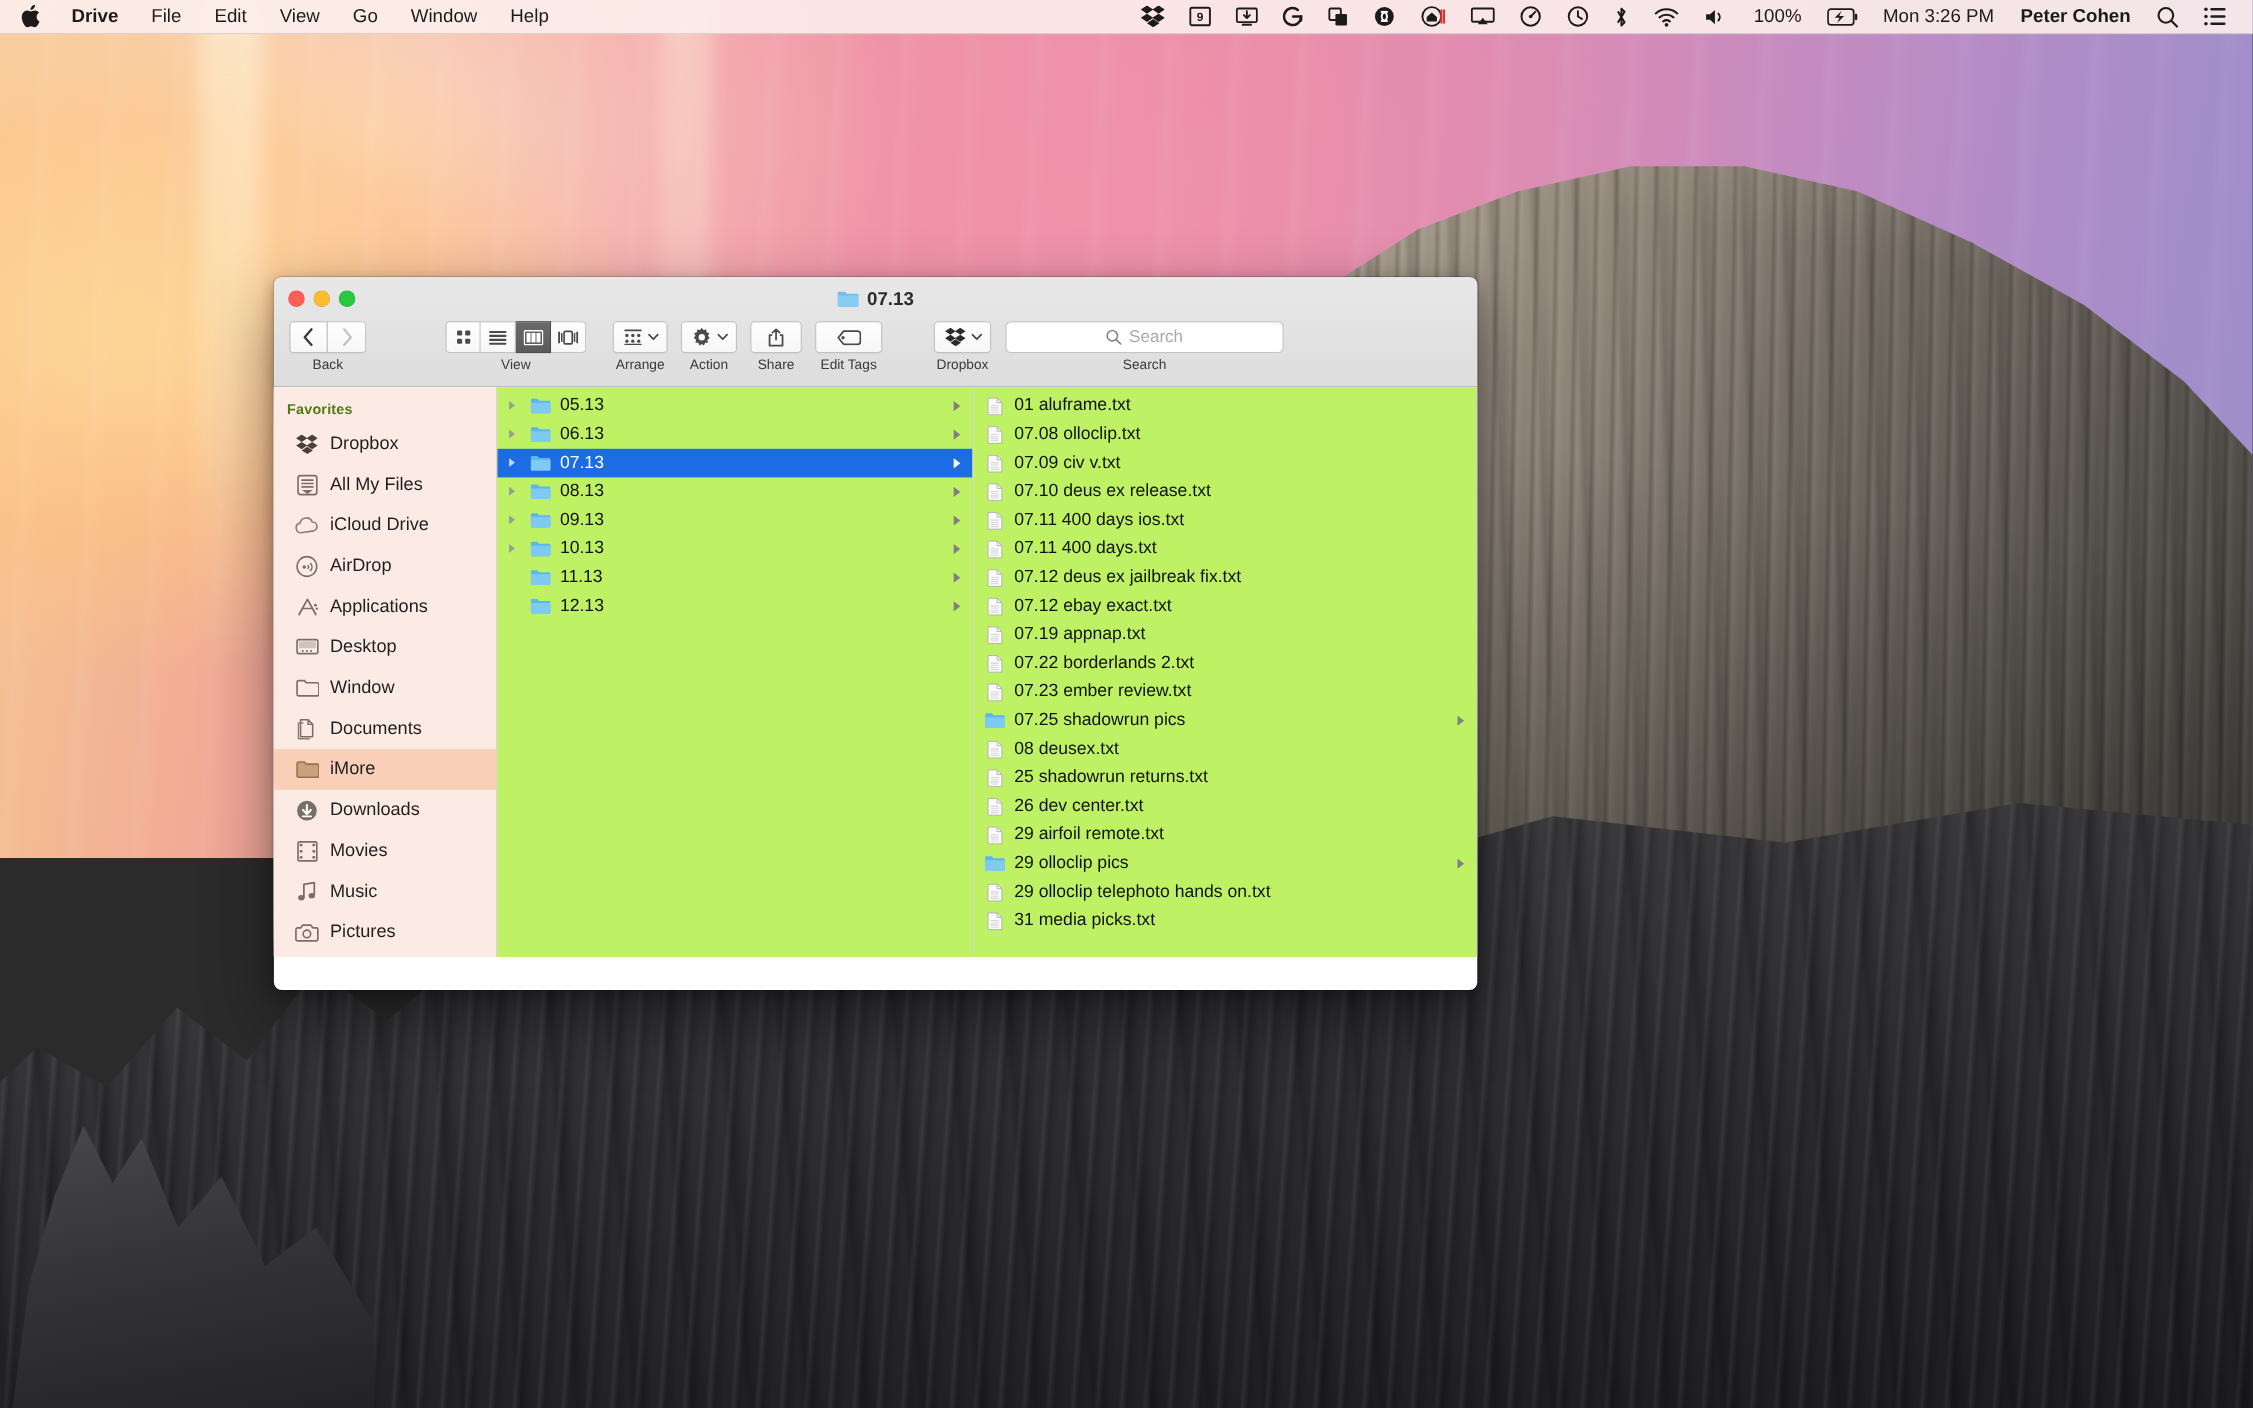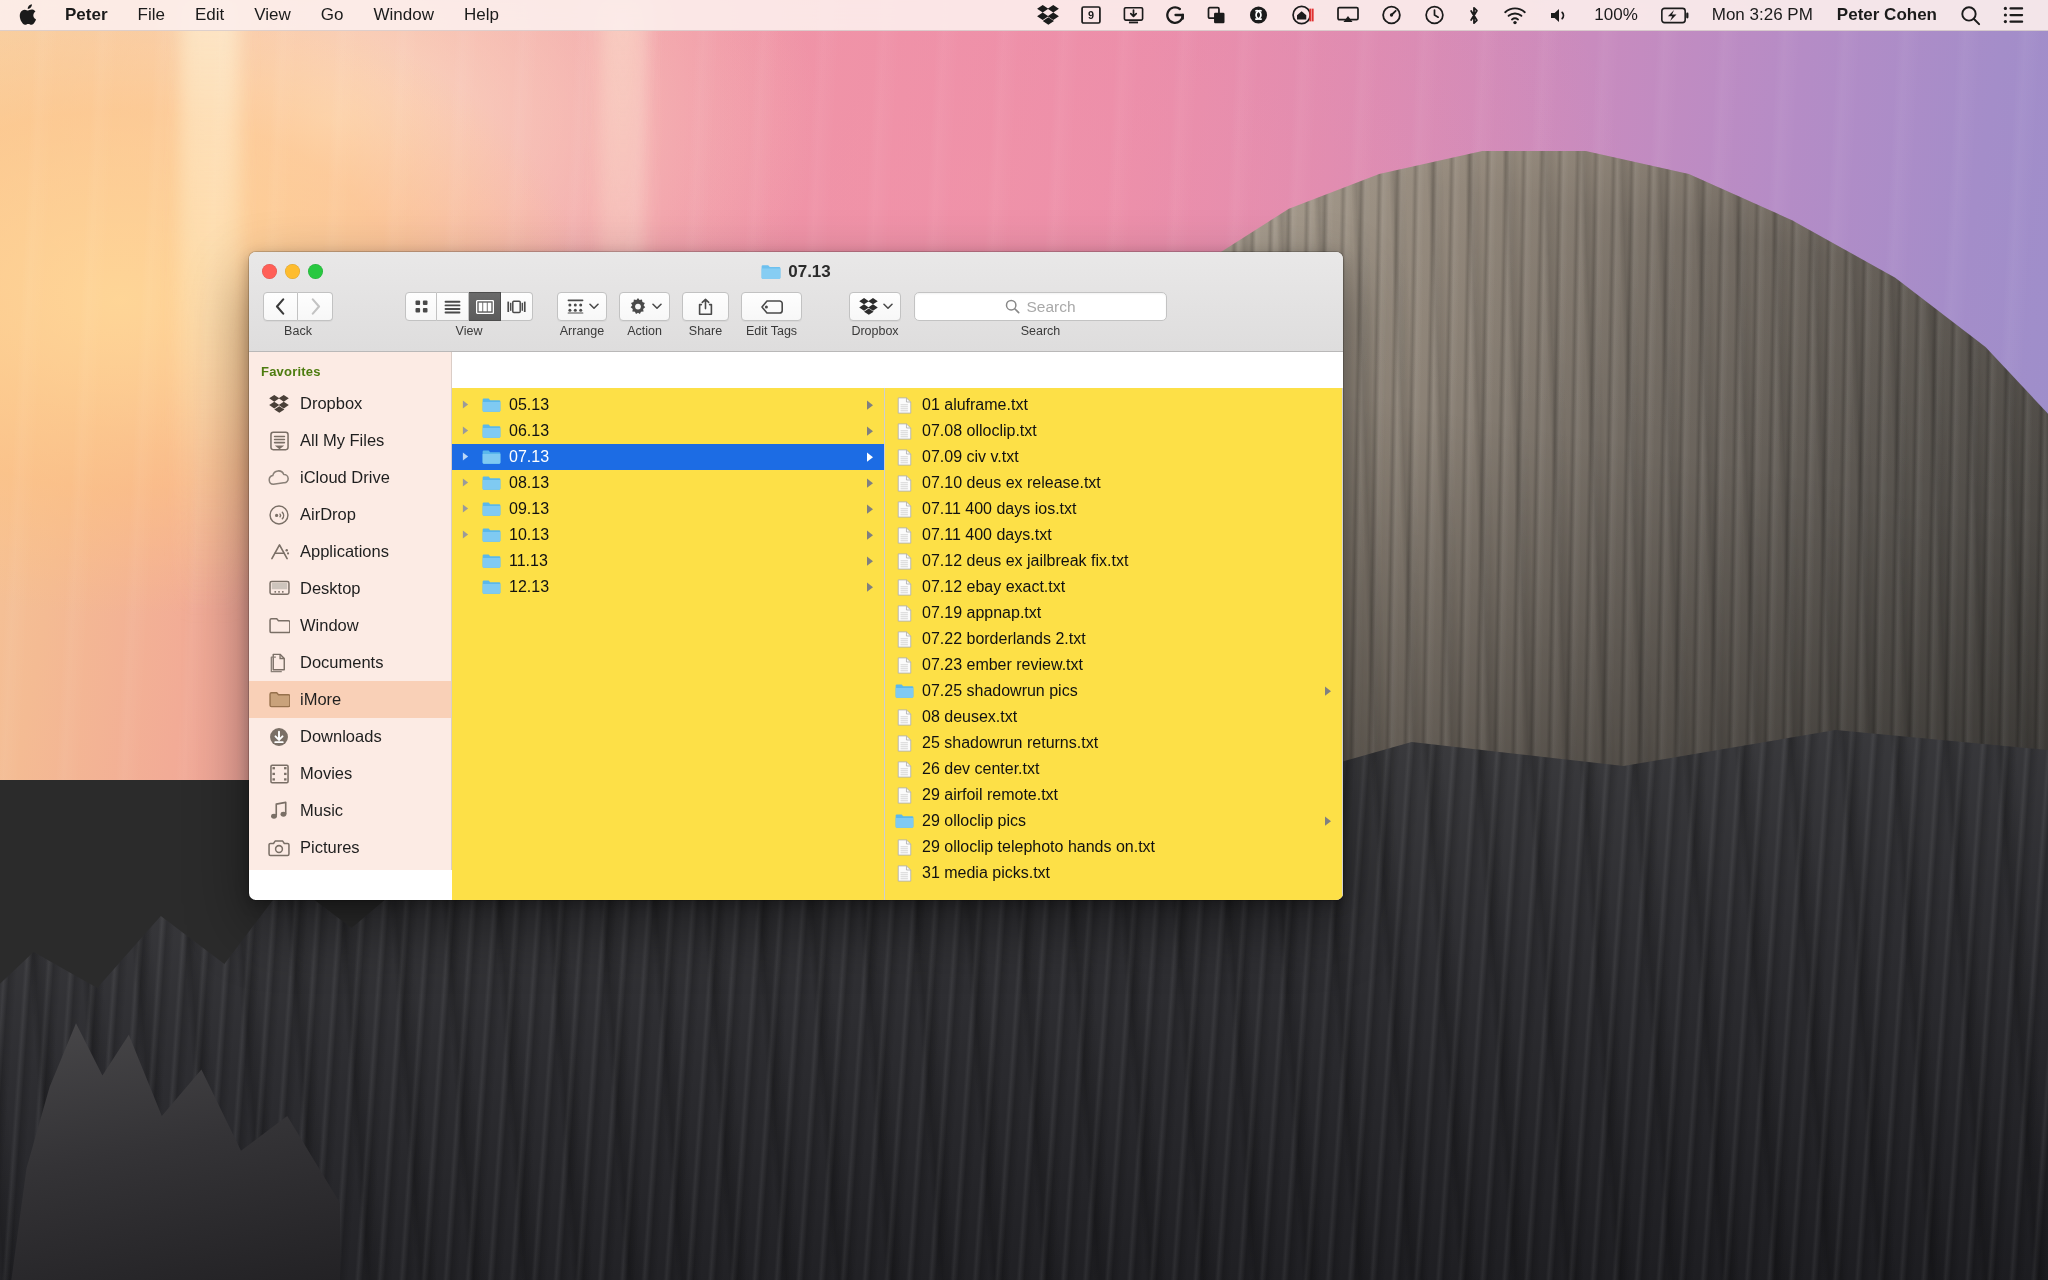--- a/index.html
+++ b/index.html
@@ -196,21 +196,21 @@
   .sb-item {
     height:37px; display:flex; align-items:center; gap:10px;
     padding-left:19px; font-size:16.5px; color:#1f1f1f;
   }
   .sb-item.selected { background:rgba(247,190,155,0.62); }
   .sb-ico { width:22px; height:22px; flex:0 0 22px; display:flex; align-items:center; justify-content:center; }
 
   .colwrap { flex:1; display:flex; height:100%; min-width:0; }
   .col {
     height:100%; border-right:1px solid #cfcfcf;
-    background:#fde047; overflow:hidden; position:relative;margin-top:36px;
+    background:#bef264; overflow:hidden; position:relative;
   }
   .col-folders { width:433px; flex:0 0 433px; padding-top:4px; }
   .col-files   { flex:1; padding-top:4px; min-width:0; }
 
   .row {
     height:26px; display:flex; align-items:center; gap:8px;
     padding:0 8px 0 10px; font-size:16px; color:#111;
     white-space:nowrap; position:relative;
   }
   .row.selected { background:#1c6ce4; color:#fff; }
@@ -242,21 +242,21 @@
   <div class="ridge"></div>
   <div class="ridge-tex"></div>
   <div class="left-peak"></div>
 </div>
 
 <div id="menubar">
   <div class="mb-left">
     <svg class="apple-logo" viewBox="0 0 20 24">
       <path fill="#1b1b1b" d="M13.6 3.9c.8-1 1.3-2.3 1.2-3.6-1.1.05-2.5.75-3.3 1.7-.75.85-1.4 2.2-1.2 3.5 1.25.1 2.5-.63 3.3-1.6zM14.8 6.1c-1.8-.1-3.3 1-4.2 1-.85 0-2.2-.97-3.6-.95-1.85.03-3.56 1.08-4.5 2.73-1.93 3.33-.5 8.27 1.37 10.98.92 1.33 2 2.8 3.43 2.75 1.37-.06 1.9-.89 3.55-.89 1.66 0 2.13.89 3.58.86 1.48-.03 2.42-1.35 3.32-2.68 1.05-1.53 1.48-3.02 1.5-3.1-.03-.02-2.88-1.11-2.9-4.4-.03-2.75 2.24-4.07 2.35-4.14-1.29-1.9-3.28-2.11-3.9-2.16z"></path>
     </svg>
-    <div class="mb-item app">Peter</div>
+    <div class="mb-item app">Drive</div>
     <div class="mb-item">File</div>
     <div class="mb-item">Edit</div>
     <div class="mb-item">View</div>
     <div class="mb-item">Go</div>
     <div class="mb-item">Window</div>
     <div class="mb-item">Help</div>
   </div>
 
   <div class="mb-right">
     <div class="mb-ic">

